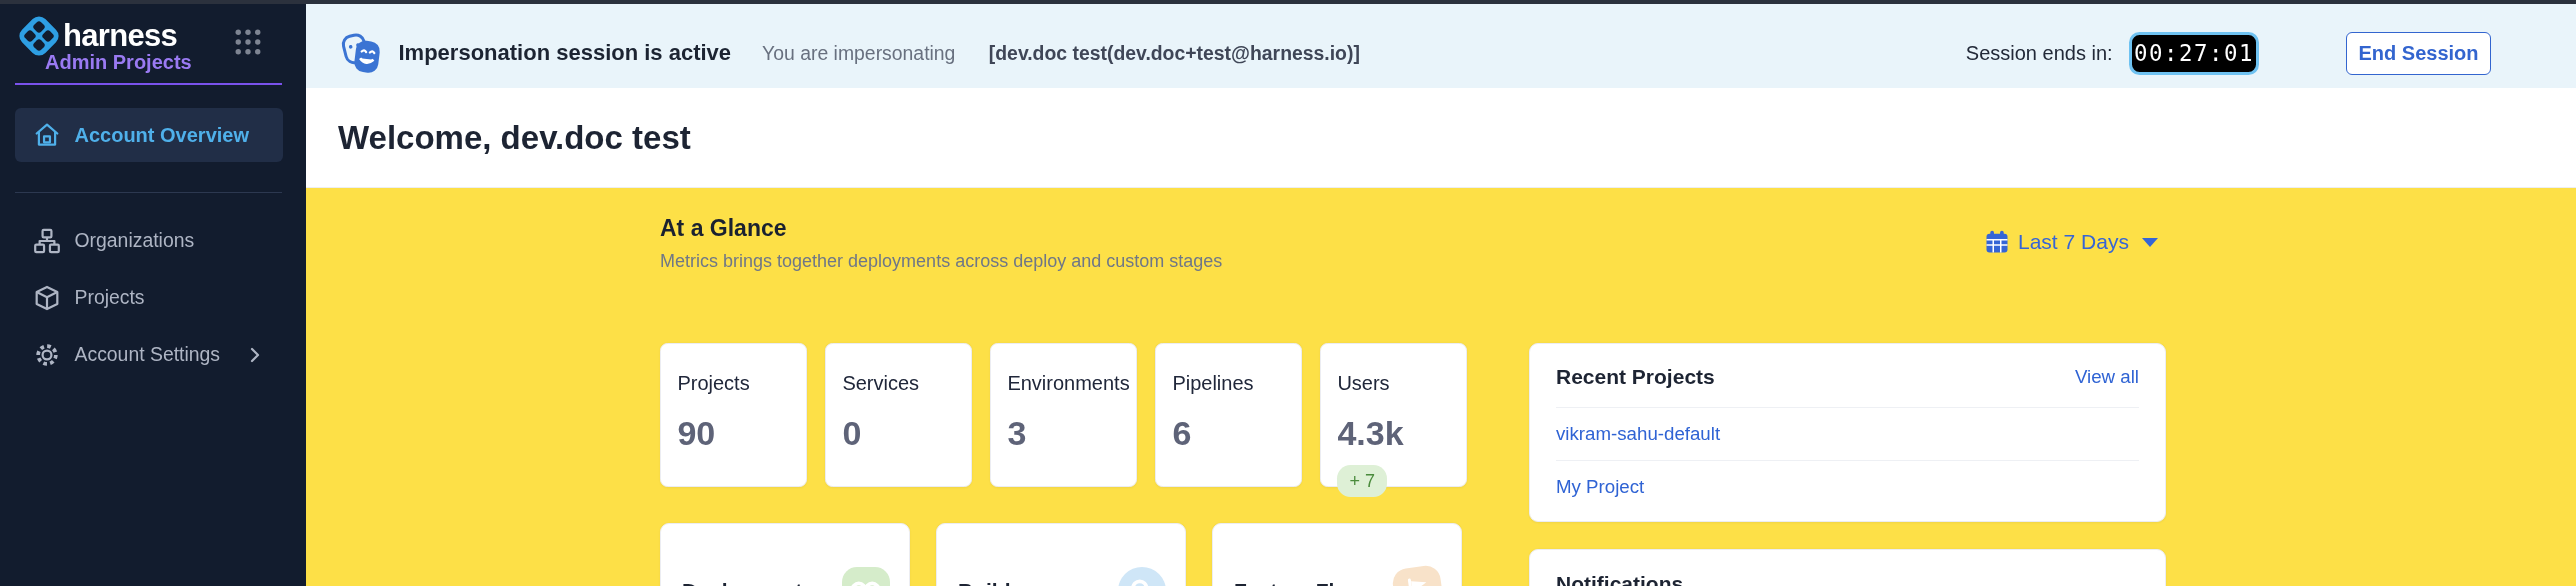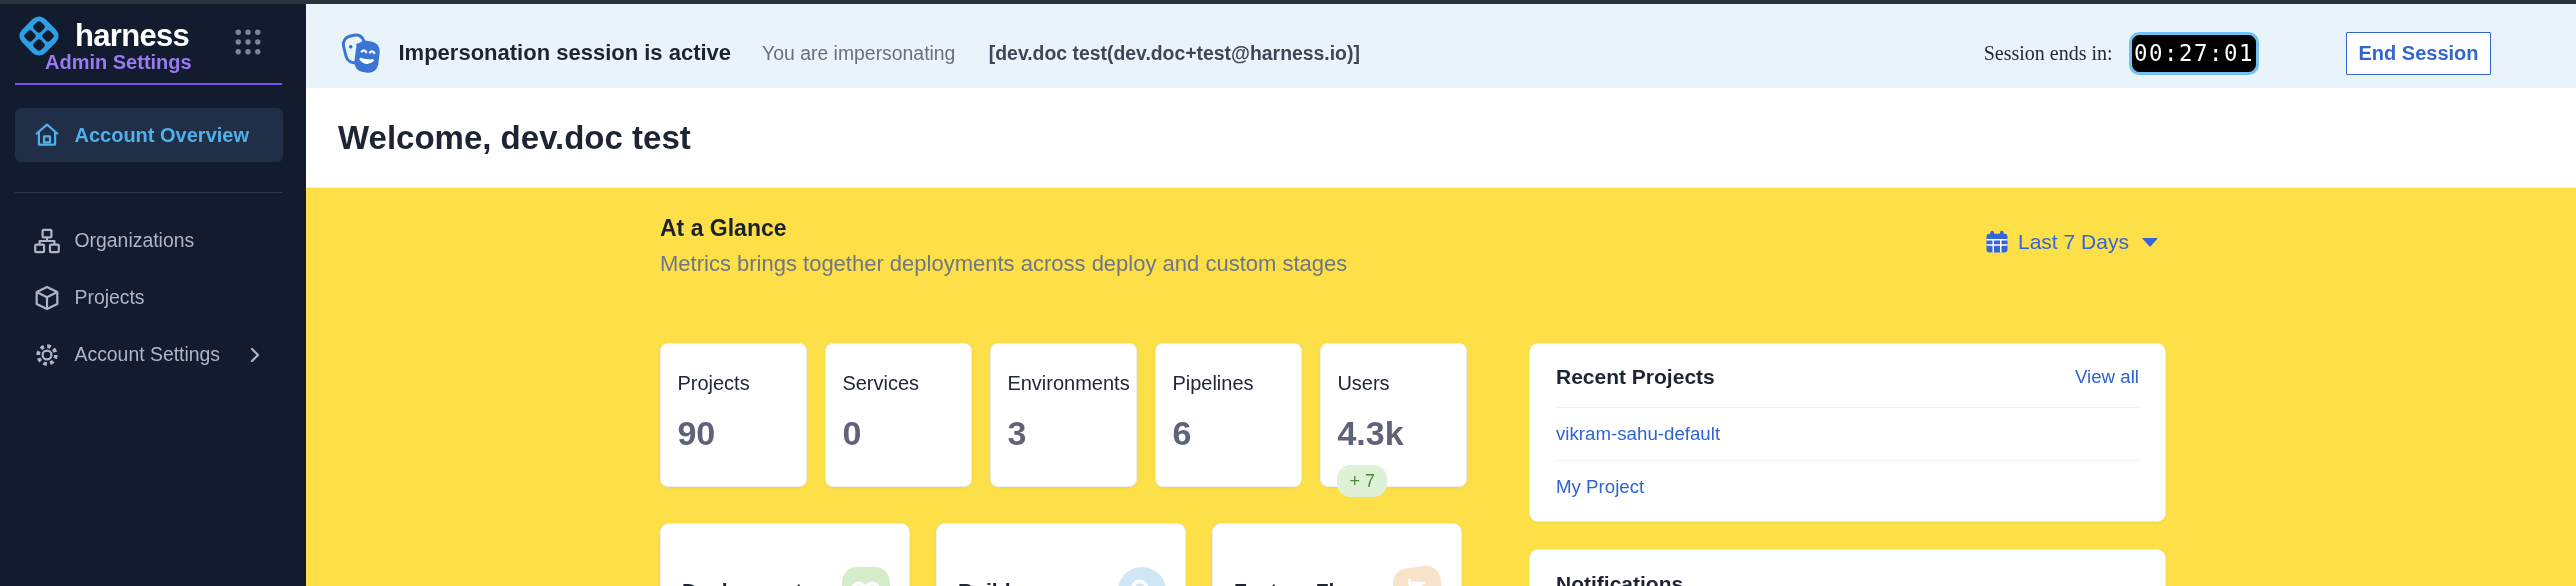--- a/index.html
+++ b/index.html
@@ -7,21 +7,21 @@
   body { font-family:"Liberation Sans", sans-serif; background:#ffffff; }
   #app { position:relative; width:2576px; height:586px; overflow:hidden; background:#ffffff; }
 
   
   .top-strip { position:absolute; left:0; top:0; width:2576px; height:3.7px; background:#2b313d; z-index:50; }
 
   
   .sidebar { position:absolute; left:0; top:0; width:306px; height:586px; background:#121c2e; z-index:10; }
   .brand-row { position:absolute; left:15px; top:12px; display:flex; align-items:center; }
   .brand-logo { width:48px; height:48px; }
-  .brand-name { color:#ffffff; font-size:31px; font-weight:700; letter-spacing:-0.7px; margin-left:12px; }
+  .brand-name { color:#ffffff; font-size:31px; font-weight:700; letter-spacing:-0.7px; margin-left:0; }
   .grid-icon { position:absolute; left:233px; top:27px; width:30px; height:30px; cursor:pointer; }
   .brand-sub { position:absolute; left:45px; top:51px; font-size:20px; font-weight:600; color:#9a7af2; }
   .brand-underline { position:absolute; left:15px; top:83px; width:267px; height:2.2px; background:#7a52ec; }
 
   .nav-item { position:absolute; left:15px; width:268px; height:43px; display:flex; align-items:center; padding-left:18px; border-radius:6px; cursor:pointer;text-align:right; }
   .nav-item .nav-label { margin-left:13.5px; font-size:19.4px; color:#aeb5c4; }
   .nav-item.active { background:#212e47; height:54px; }
   .nav-item.active .nav-label { color:#4fb0ea; font-weight:600; font-size:20px; }
   .nav-icon { width:28px; height:28px; flex:0 0 auto; }
   .nav-divider { position:absolute; left:15px; top:192px; width:267px; height:0.7px; background:#2c3850; }
@@ -29,33 +29,33 @@
 
   
   .main { position:absolute; left:306px; top:0; width:2270px; height:586px; }
 
   .banner { position:absolute; left:0; top:3.7px; width:2270px; height:100px; background:#e9f4fa; border-bottom:0.7px solid #dfe9ef; border-radius:0 0 13.5px 0; display:flex; align-items:center; padding-left:31px; }
   .masks-icon { width:48px; height:48px; flex:0 0 auto; }
   .banner-title { margin-left:13.5px; font-size:22px; font-weight:700; color:#1c2432; white-space:nowrap; }
   .banner-msg { margin-left:31px; font-size:19.4px; color:#68707f; white-space:nowrap; }
   .banner-msg b { color:#3f4657; font-weight:700;padding-left:28px; }
   .banner-right { margin-left:auto; margin-right:85px; display:flex; align-items:center; }
-  .session-label { font-size:20px; font-weight:500; color:#222938; white-space:nowrap;font-family:Liberation Serif, serif; }
+  .session-label { font-size:20px; font-weight:500; color:#222938; white-space:nowrap; }
   .timer-pill { margin-left:16.4px; width:130px; height:43px; background:#000000; border:3px solid #6fc2f1; border-radius:10.5px; display:flex; align-items:center; justify-content:center; font-family:"DejaVu Sans Mono", monospace; font-size:22.4px; color:#ffffff; letter-spacing:1.5px; }
-  .end-btn { margin-left:87px; width:145px; height:43px; background:#ffffff; border:1.5px solid #3365cf; border-radius:1px; color:#3365cf; font-size:20px; font-weight:700; display:flex; align-items:center; justify-content:center; cursor:pointer; }
+  .end-btn { margin-left:87px; width:145px; height:43px; background:#ffffff; border:1.5px solid #3365cf; border-radius:6px; color:#3365cf; font-size:20px; font-weight:700; display:flex; align-items:center; justify-content:center; cursor:pointer; }
 
   .welcome-strip { position:absolute; left:0; top:88px; width:2270px; height:100px; background:#ffffff; border-bottom:0.7px solid #eceef2; display:flex; align-items:center; padding-left:32px; }
   .welcome-title { font-size:33px; font-weight:700; color:#1d2433; }
 
   .content { position:absolute; left:0; top:188px; width:2330px; height:398px; background:#fde047;text-decoration:underline; }
   .right-gutter { position:absolute; right:0; top:0; width:55px; height:398px; background:#ffffff; border-left:0.7px solid #dfe3ea; }
 
   .glance-head { position:absolute; left:354px; top:27px; }
   .glance-title { font-size:23px; font-weight:700; color:#1a2130; }
-  .glance-sub { margin-top:9px; font-size:22px; color:#6f7787; }
+  .glance-sub { margin-top:9px; font-size:18px; color:#6f7787; }
 
   .date-range { position:absolute; left:1679px; top:42px; display:flex; align-items:center; cursor:pointer; }
   .cal-icon { width:24px; height:24px; }
   .date-label { margin-left:9px; font-size:21px; font-weight:500; color:#3565d6; }
   .caret-down { margin-left:13.5px; width:0; height:0; border-left:8.2px solid transparent; border-right:8.2px solid transparent; border-top:9.7px solid #3565d6; }
 
   .stats-row { position:absolute; left:354px; top:155px; display:flex; gap:18px; }
   .stat-card { width:147px; height:144px; background:#ffffff; border:0.7px solid #ecedf2; border-radius:7.5px; box-shadow:0 0.7px 2.2px rgba(30,40,60,.06); padding:28px 0 0 16.4px; }
   .stat-label { font-size:20px; font-weight:500; color:#20273a; }
   .stat-value { margin-top:19.4px; font-size:34px; font-weight:700; color:#5e6378; }
@@ -104,21 +104,21 @@
           <circle cx="20" cy="7" r="3.6"></circle>
           <circle cx="33" cy="7" r="3.6"></circle>
         <circle cx="7" cy="20" r="3.6"></circle>
           <circle cx="20" cy="20" r="3.6"></circle>
           <circle cx="33" cy="20" r="3.6"></circle>
         <circle cx="7" cy="33" r="3.6"></circle>
           <circle cx="20" cy="33" r="3.6"></circle>
           <circle cx="33" cy="33" r="3.6"></circle>
       </g>
     </svg>
-    <div class="brand-sub">Admin Settings</div>
+    <div class="brand-sub">Admin Projects</div>
     <div class="brand-underline"></div>
 
     <div class="nav-item active" style="top:108px;">
       <svg class="nav-icon" viewBox="0 0 38 38" fill="none" stroke="#4fb0ea" stroke-width="3" stroke-linejoin="round" stroke-linecap="round">
         <path d="M5 17 L19 5 L33 17"></path>
         <path d="M8 15 V32 H30 V15"></path>
         <rect x="15" y="21" width="8" height="8"></rect>
       </svg>
       <span class="nav-label">Account Overview</span>
     </div>

